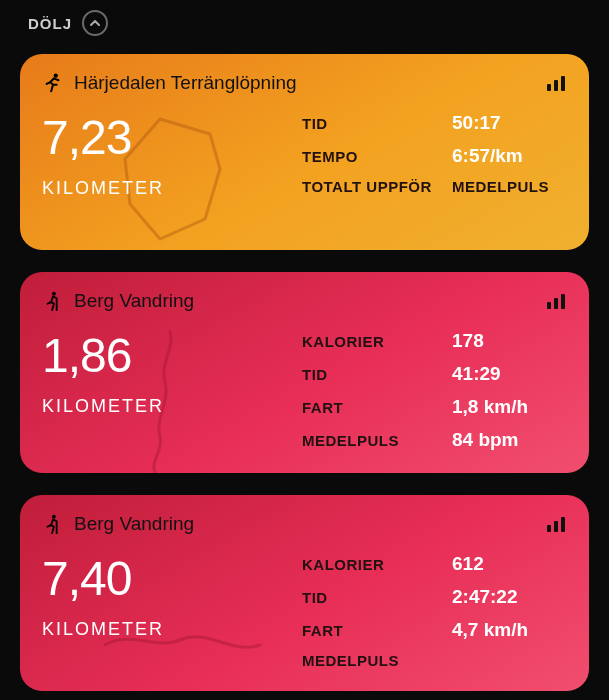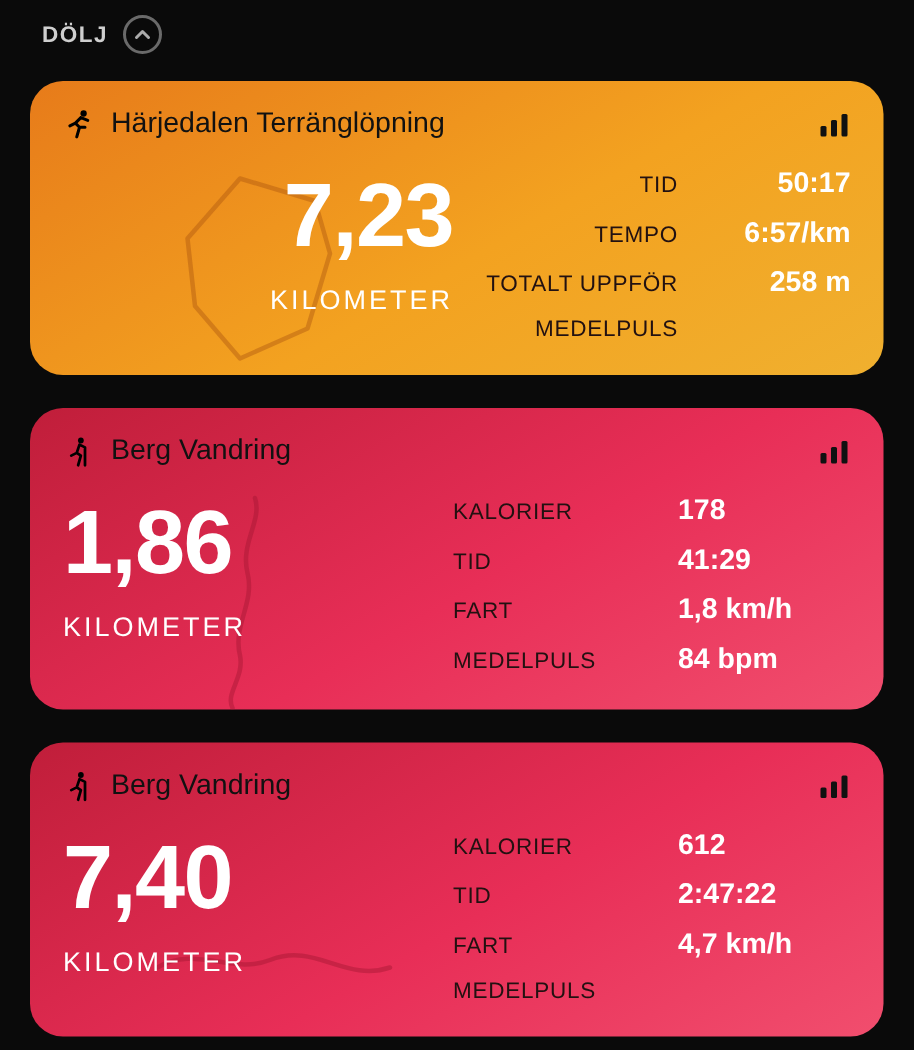--- a/index.html
+++ b/index.html
@@ -32,21 +32,21 @@
   .collapse-circle svg { width: 12px; height: 12px; }
 
   .card {
     border-radius: 22px;
     padding: 18px 22px 22px 22px;
     margin-bottom: 22px;
     position: relative;
     overflow: hidden;
     min-height: 196px;
   }
-  .card-orange { background: linear-gradient(150deg, #e77b1a 0%, #f3a220 55%, #f0b02f 100%); text-align: right; }
+  .card-orange { background: linear-gradient(150deg, #e77b1a 0%, #f3a220 55%, #f0b02f 100%); }
   .card-red    { background: linear-gradient(150deg, #c01e3a 0%, #e82e57 55%, #f14e6e 100%); }
 
   .route {
     position: absolute;
     left: 80px; top: 55px;
     width: 180px; height: 150px;
     opacity: 0.45;
     pointer-events: none;
   }
   .route path { fill: none; stroke-width: 3; stroke-linejoin: round; stroke-linecap: round; }
@@ -80,22 +80,22 @@
 
   .card-body {
     display: flex;
     align-items: flex-start;
     margin-top: 14px;
     position: relative;
     z-index: 2;
   }
   .distance-block { flex: 0 0 260px; padding-top: 6px; }
   .distance-value {
-    font-size: 60px;
-    font-weight: 700;
+    font-size: 48px;
+    font-weight: 400;
     letter-spacing: -1px;
     line-height: 1;
   }
   .distance-unit {
     font-size: 18px;
     letter-spacing: 2px;
     font-weight: 400;
     margin-top: 16px;
     color: #fff;
   }
@@ -103,21 +103,21 @@
   .metrics {
     flex: 1;
     display: grid;
     grid-template-columns: 150px 1fr;
     row-gap: 11px;
     align-items: center;
     padding-top: 4px;
   }
   .metric-label {
     font-size: 15px;
-    font-weight: 400;
+    font-weight: 700;
     letter-spacing: 0.5px;
     color: #211;
   }
   .metric-value {
     font-size: 19px;
     font-weight: 700;
     color: #fff;
   }
 </style>
 </head>
@@ -152,21 +152,20 @@
     <div class="distance-block">
       <div class="distance-value">7,23</div>
       <div class="distance-unit">KILOMETER</div>
     </div>
     <div class="metrics">
       <div class="metric-label">TID</div>
       <div class="metric-value">50:17</div>
       <div class="metric-label">TEMPO</div>
       <div class="metric-value">6:57/km</div>
       <div class="metric-label">TOTALT UPPFÖR</div>
-      <div class="metric-value">258 m</div>
       <div class="metric-label">MEDELPULS</div>
     </div>
   </div>
 </div>
 
 <div class="card card-red">
   <svg class="route" viewBox="0 0 180 150">
     <path class="r" d="M70 5 C75 20 60 35 65 55 C70 75 55 90 60 110 C63 125 50 135 55 145"></path>
   </svg>
   <div class="card-head">

